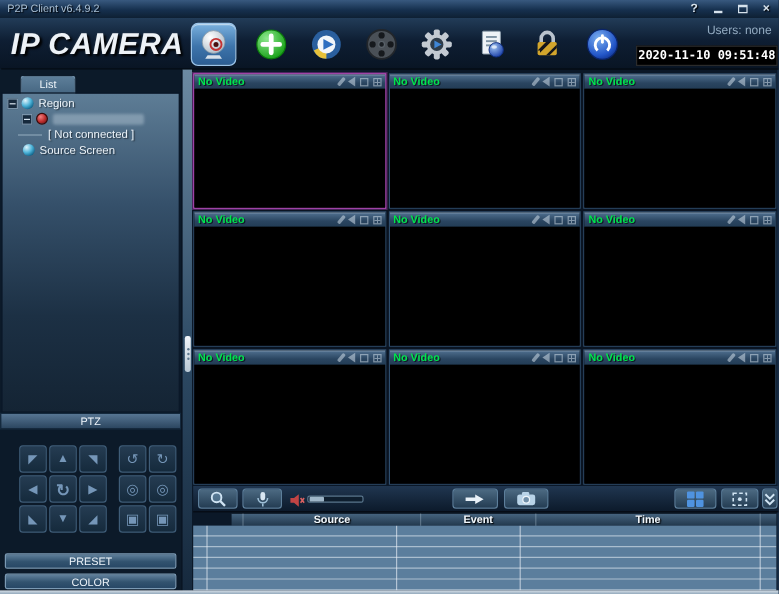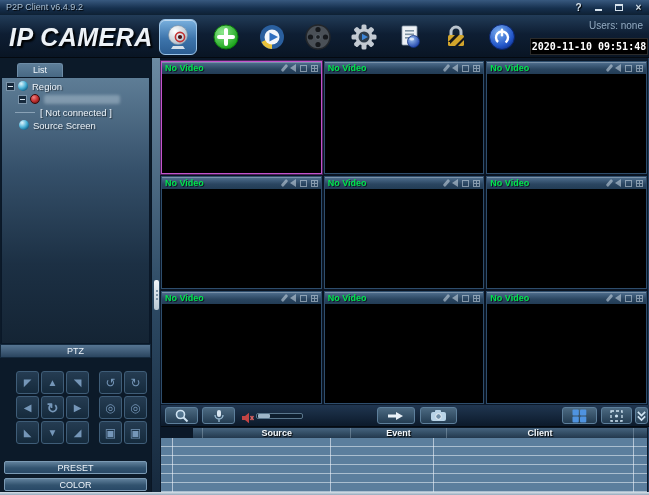--- a/index.html
+++ b/index.html
@@ -483,21 +483,21 @@
           </g>
       </svg>
     </div>
   </div>
 
   <div class="etable">
     <div class="ehead">
       <div class="ec ec0"></div>
       <div class="ec ec1">Source</div>
       <div class="ec ec2">Event</div>
-      <div class="ec ec3">Client</div>
+      <div class="ec ec3">Time</div>
       <div class="ec ec4"></div>
     </div>
     <div class="ebody">
       <div class="vline" style="left:11px"></div>
       <div class="vline" style="left:169px"></div>
       <div class="vline" style="left:272px"></div>
       <div class="vline" style="left:472px"></div>
       <div class="erow"></div>
       <div class="erow"></div>
       <div class="erow"></div>

